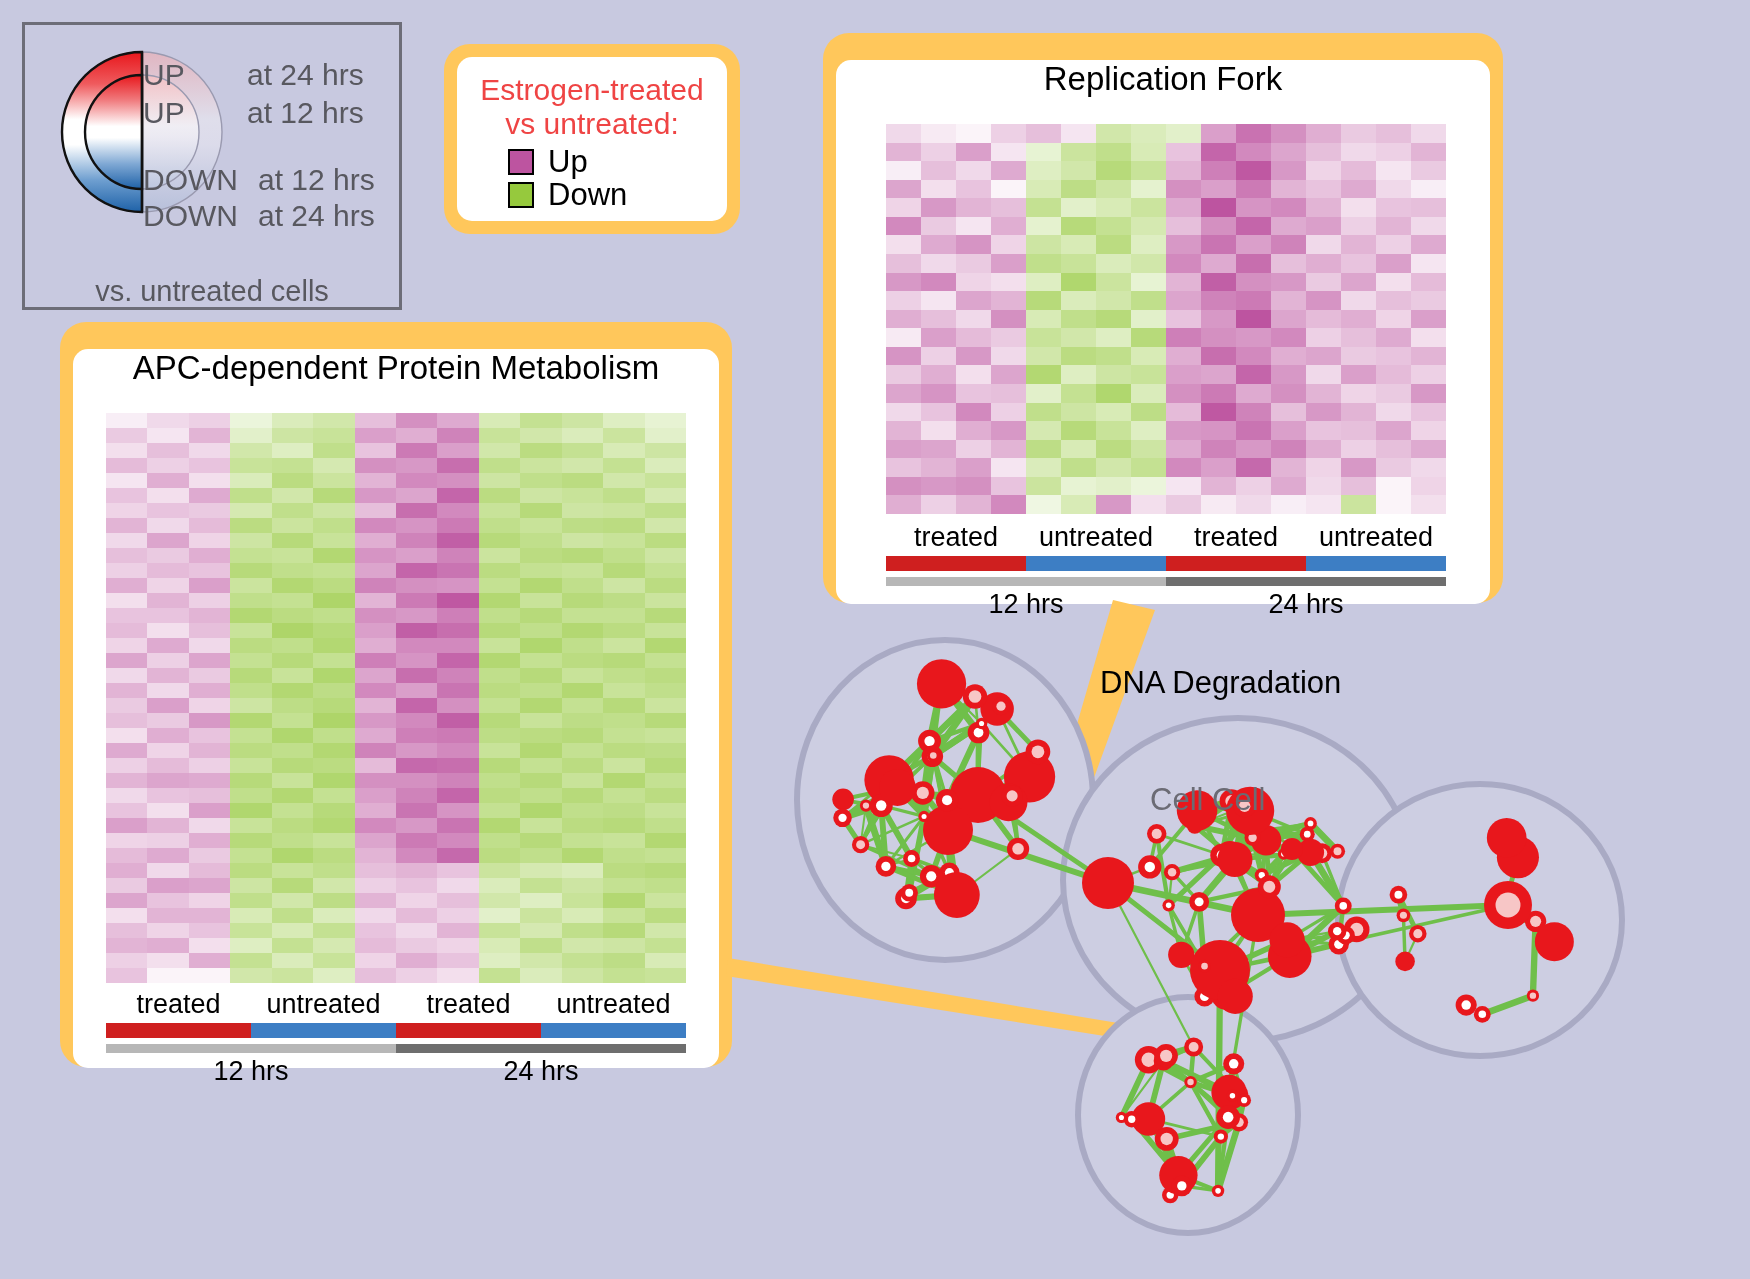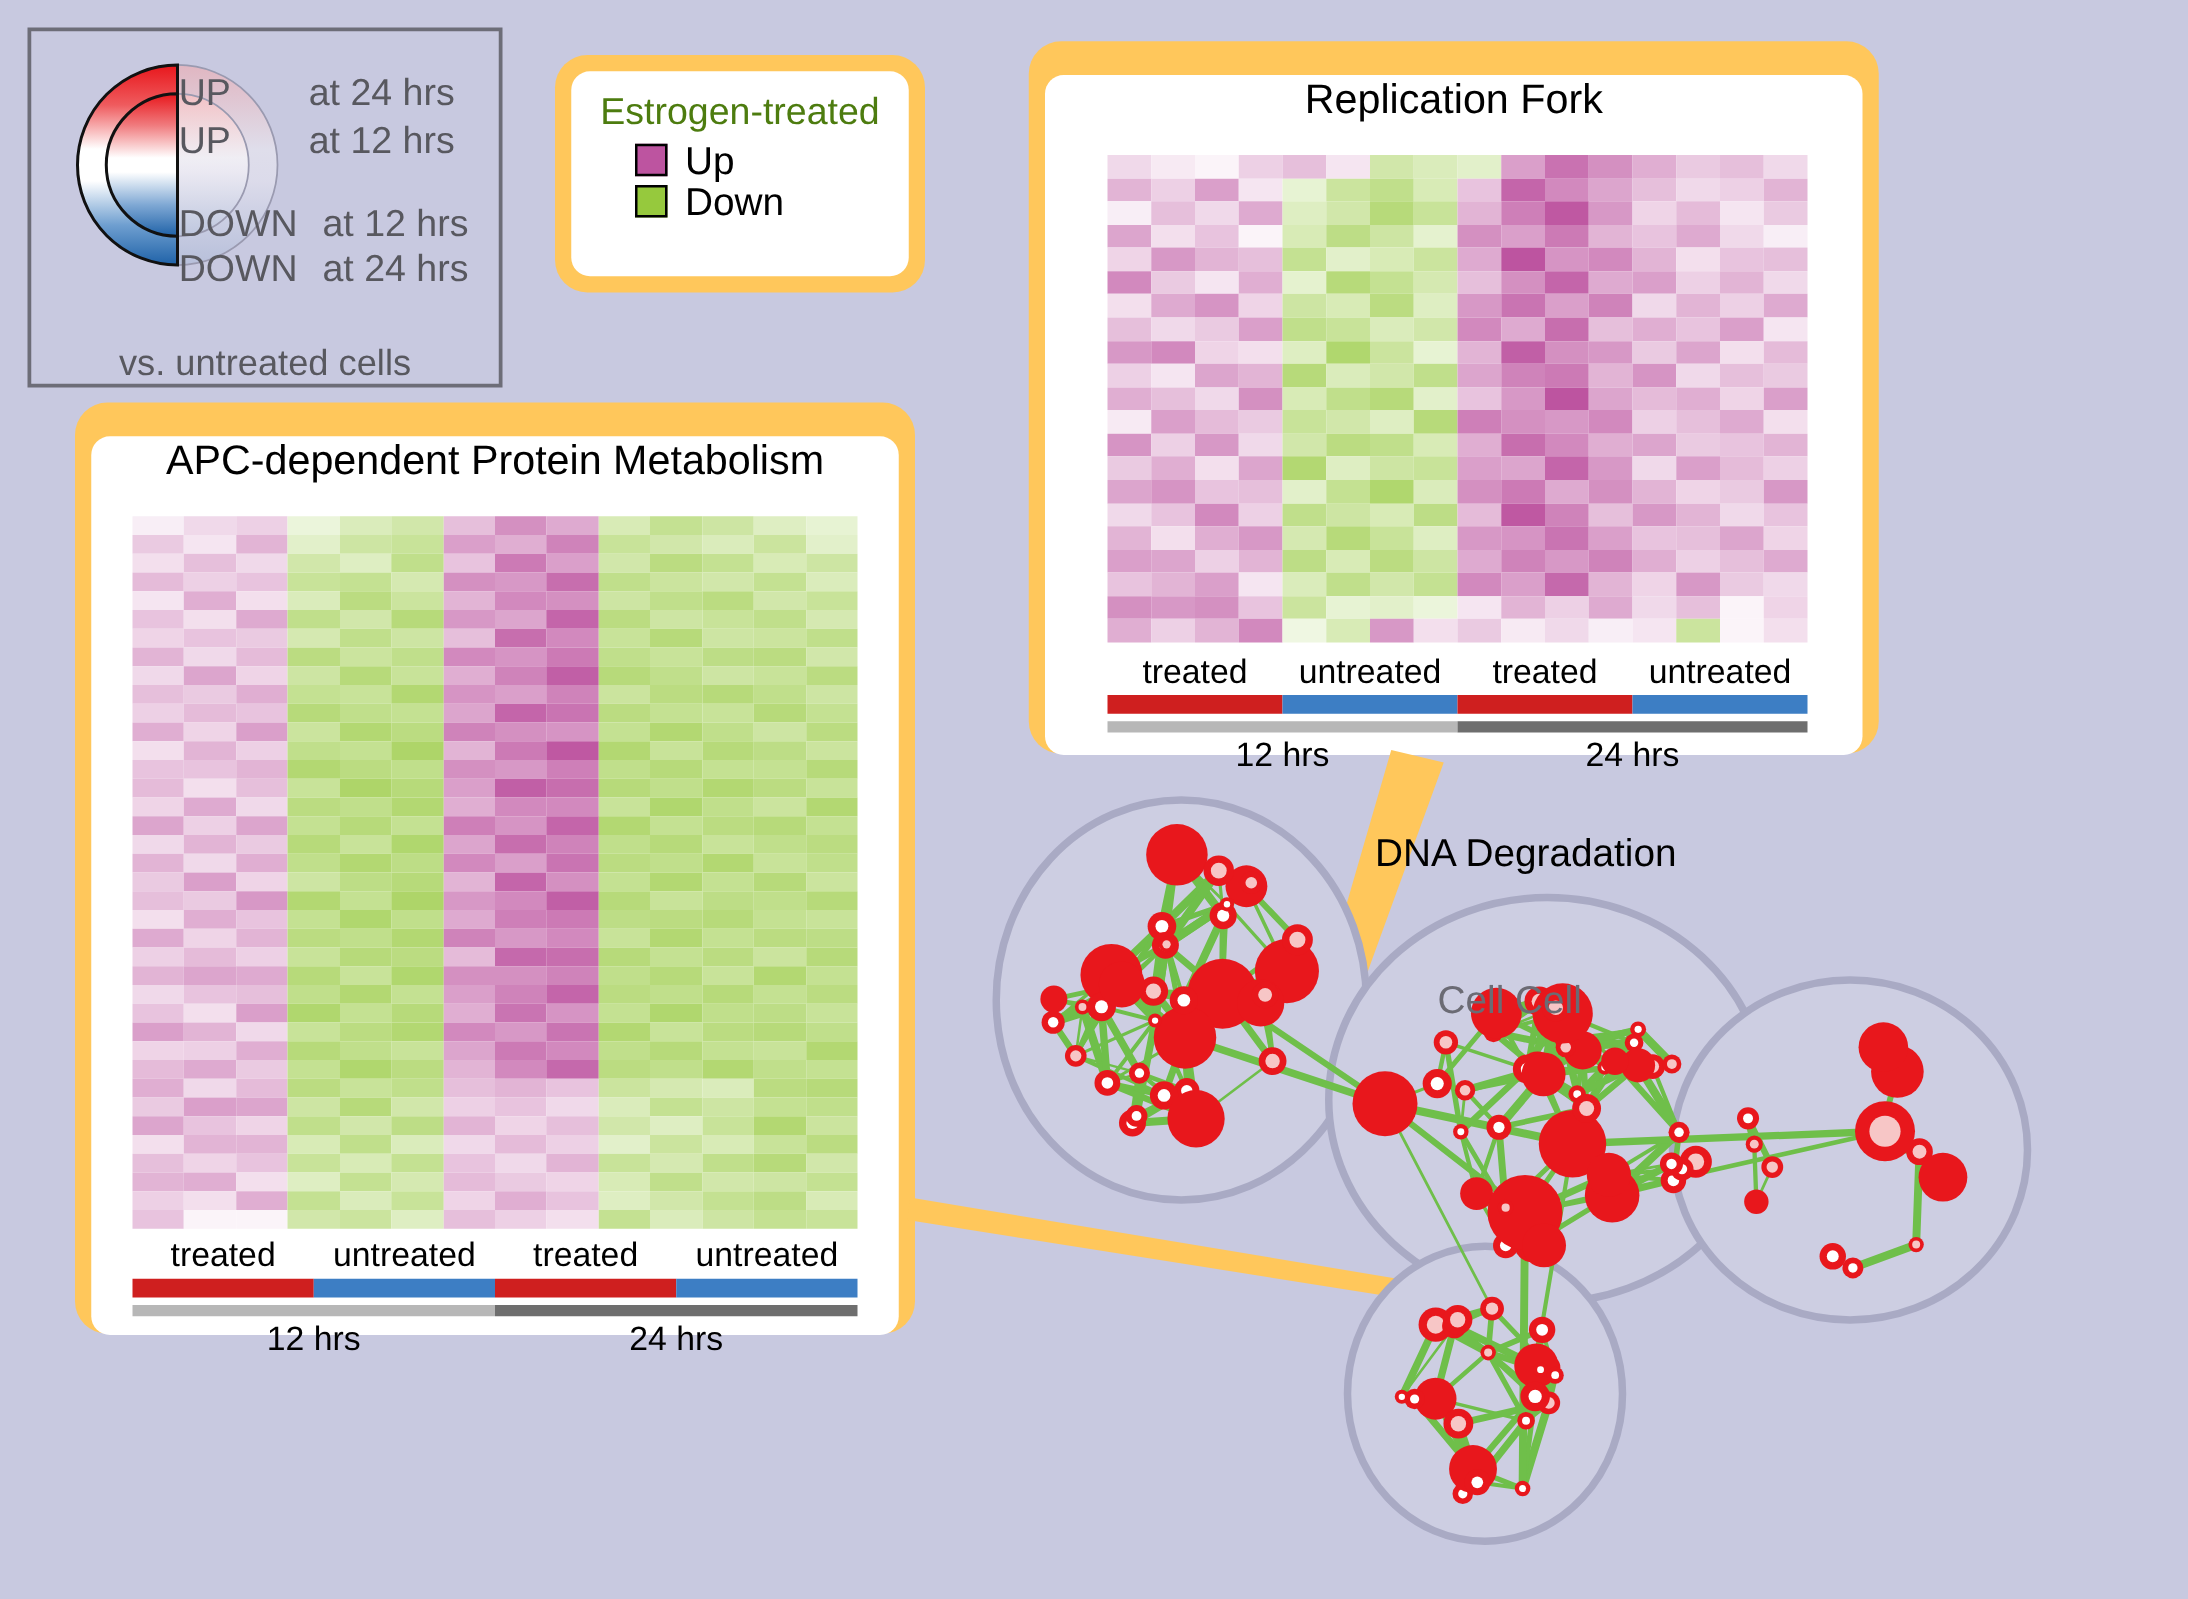--- a/index.html
+++ b/index.html
@@ -23,21 +23,21 @@
 
   
   .opanel{
     position:absolute;background:#ffc75b;border-radius:26px;
     padding:13px;box-sizing:border-box;
   }
   .opanel>.inner{width:100%;height:100%;background:#fff;border-radius:15px;position:relative;box-sizing:border-box;}
 
   #legend-panel{left:444px;top:44px;width:296px;height:190px;}
   #legend-panel .inner{padding:16px 0 0 0;}
-  .leg-title{font-size:30px;color:#4d7c0f;text-align:center;line-height:1.12;}
+  .leg-title{font-size:30px;color:#ef4444;text-align:center;line-height:1.12;}
   .leg-rows{margin-top:6px;display:flex;flex-direction:column;align-items:center;gap:2px;}
   .leg-row{display:flex;align-items:center;gap:14px;width:168px;}
   .leg-sw{width:26px;height:26px;border:2px solid #000;box-sizing:border-box;}
   .leg-lab{font-size:31px;color:#000;line-height:1;}
 
   #rf-panel{left:823px;top:33px;width:680px;height:570px;}
   #apc-panel{left:60px;top:322px;width:672px;height:745px;}
 
   .panel-title{font-size:33px;color:#000;text-align:center;margin-top:14px;font-weight:400;}
 
@@ -123,20 +123,21 @@
     <div class="wheel-txt" style="left:233px;top:138px;">at 12 hrs</div>
     <div class="wheel-txt" style="left:118px;top:174px;">DOWN</div>
     <div class="wheel-txt" style="left:233px;top:174px;">at 24 hrs</div>
 
     <div class="wheel-sub" style="top:250px;">vs. untreated cells</div>
   </div>
 
   <div class="opanel" id="legend-panel">
     <div class="inner">
       <div class="leg-title">Estrogen-treated</div>
+      <div class="leg-title">vs untreated:</div>
       <div class="leg-rows">
         <div class="leg-row">
           <span class="leg-sw" id="sw-up" style="background: rgb(189, 84, 160);"></span>
           <span class="leg-lab">Up</span>
         </div>
         <div class="leg-row">
           <span class="leg-sw" id="sw-down" style="background: rgb(150, 201, 61);"></span>
           <span class="leg-lab">Down</span>
         </div>
       </div>

